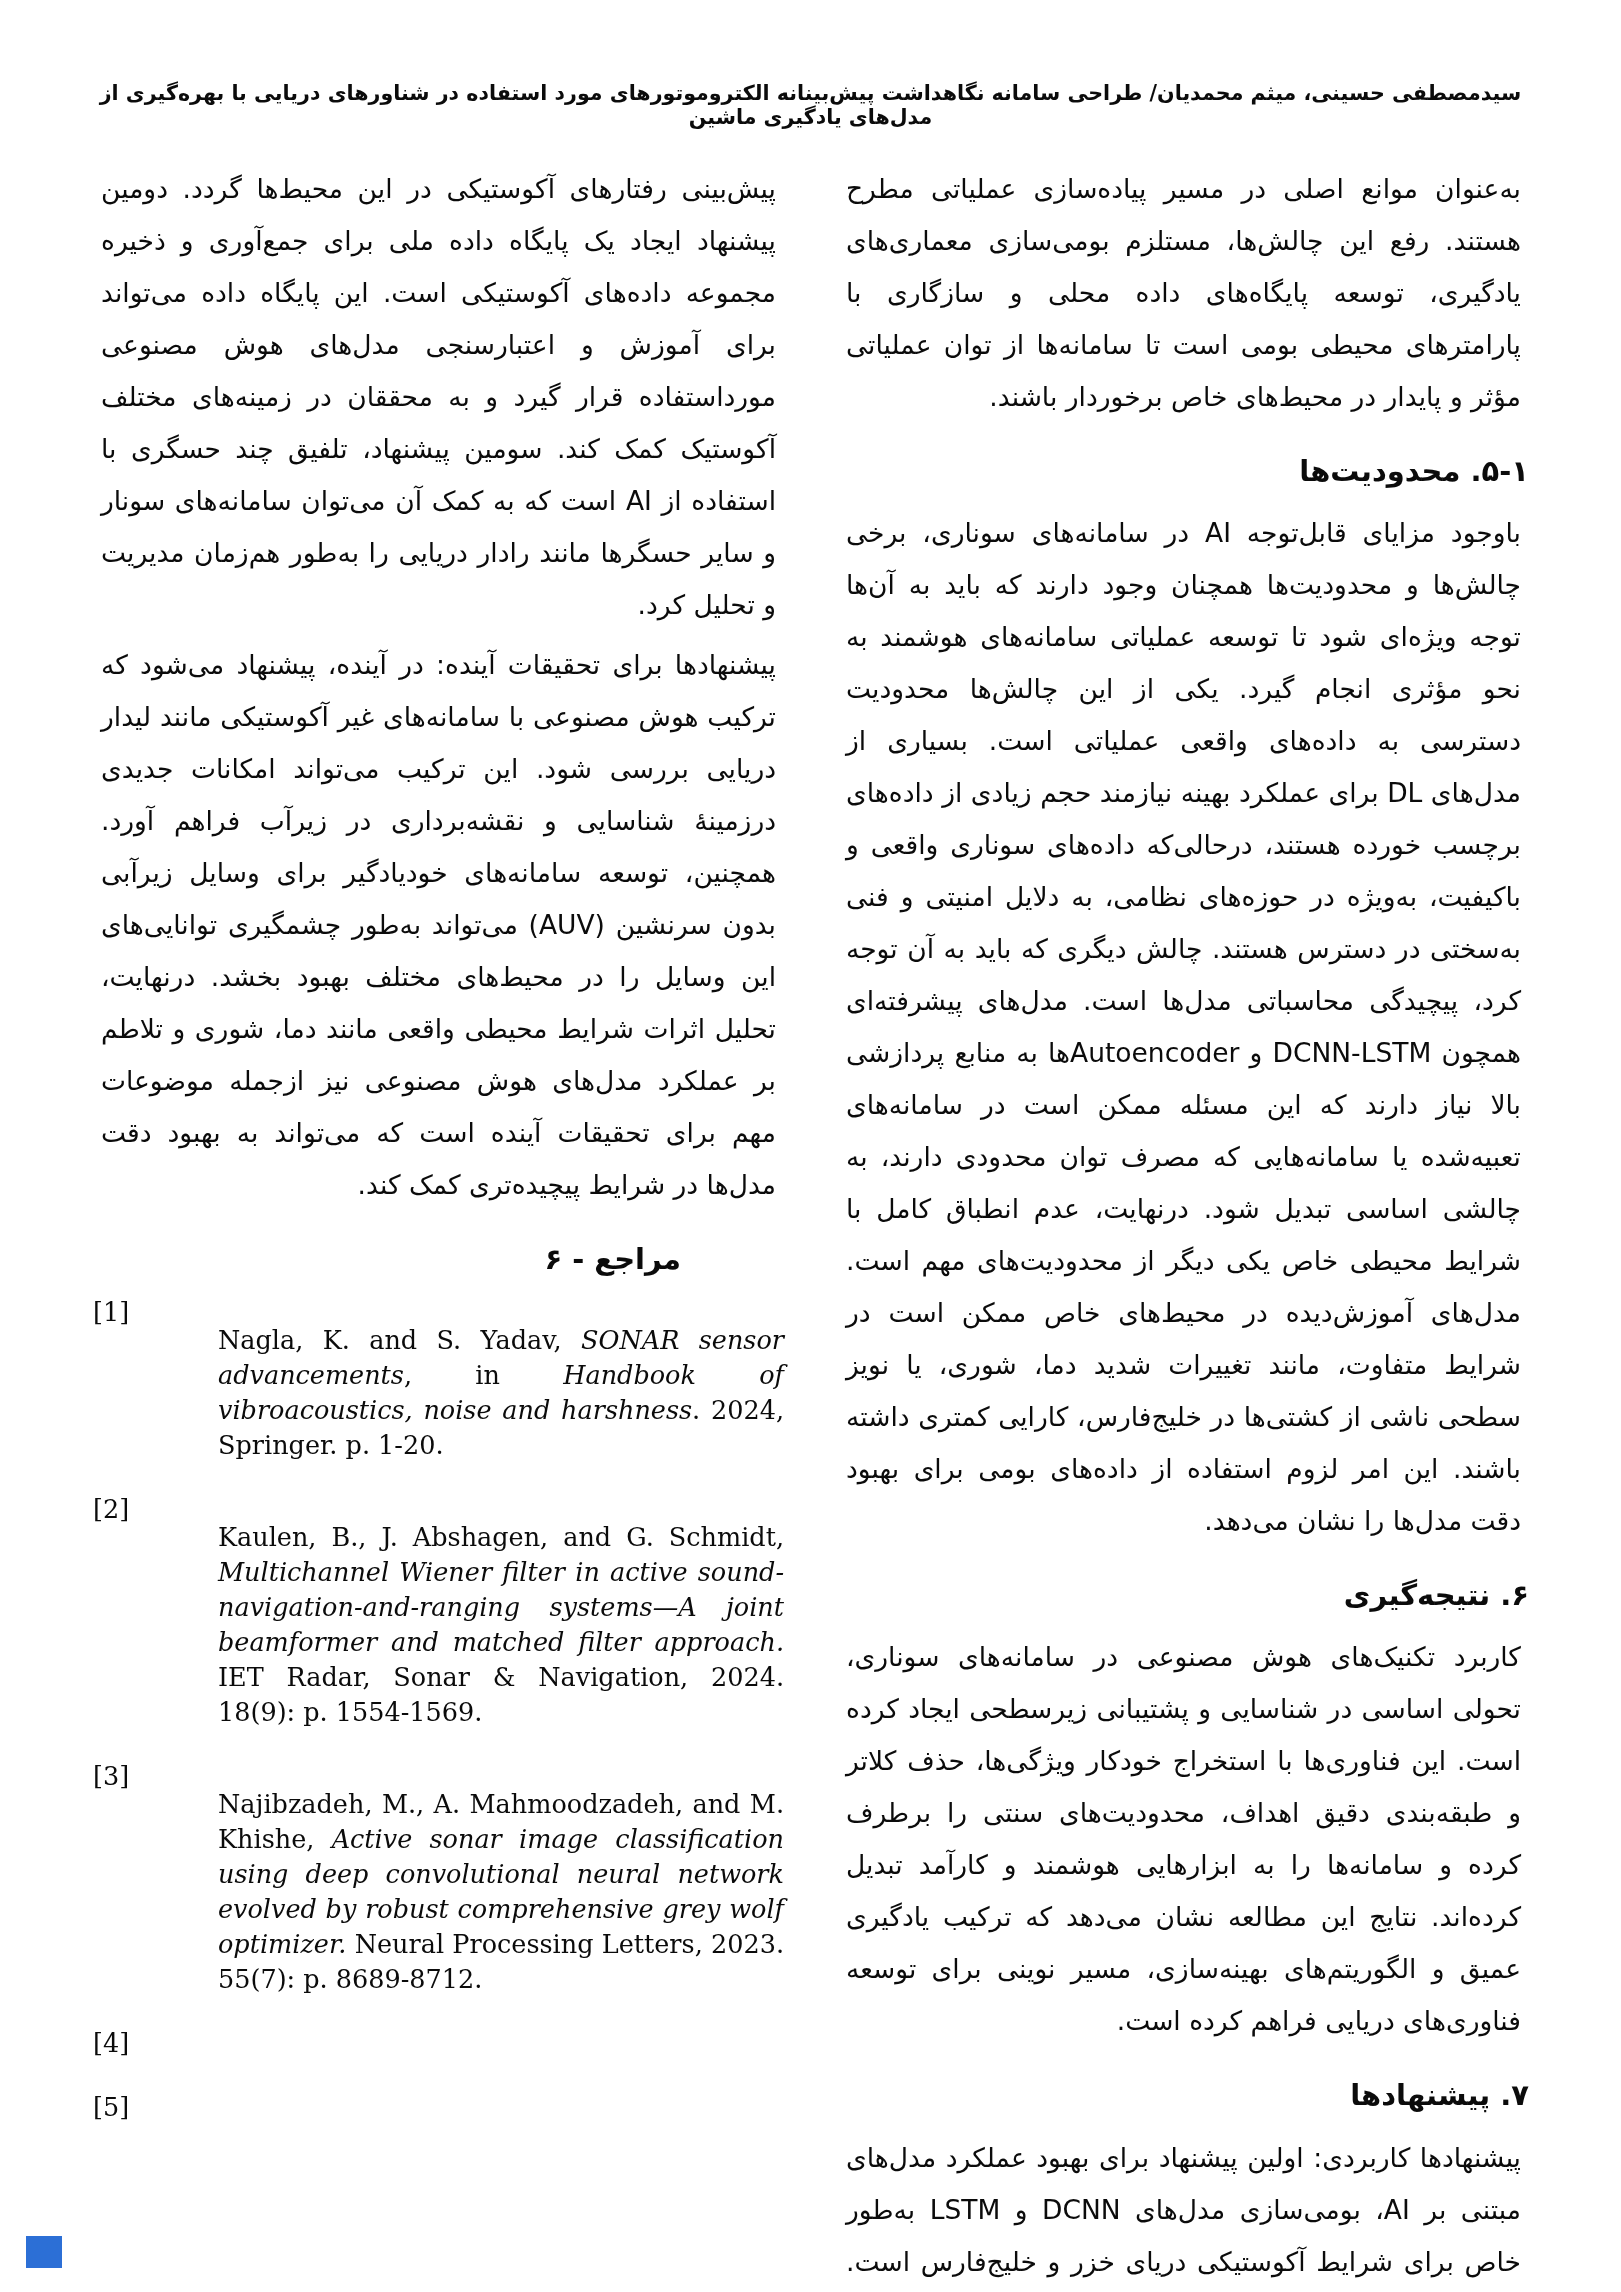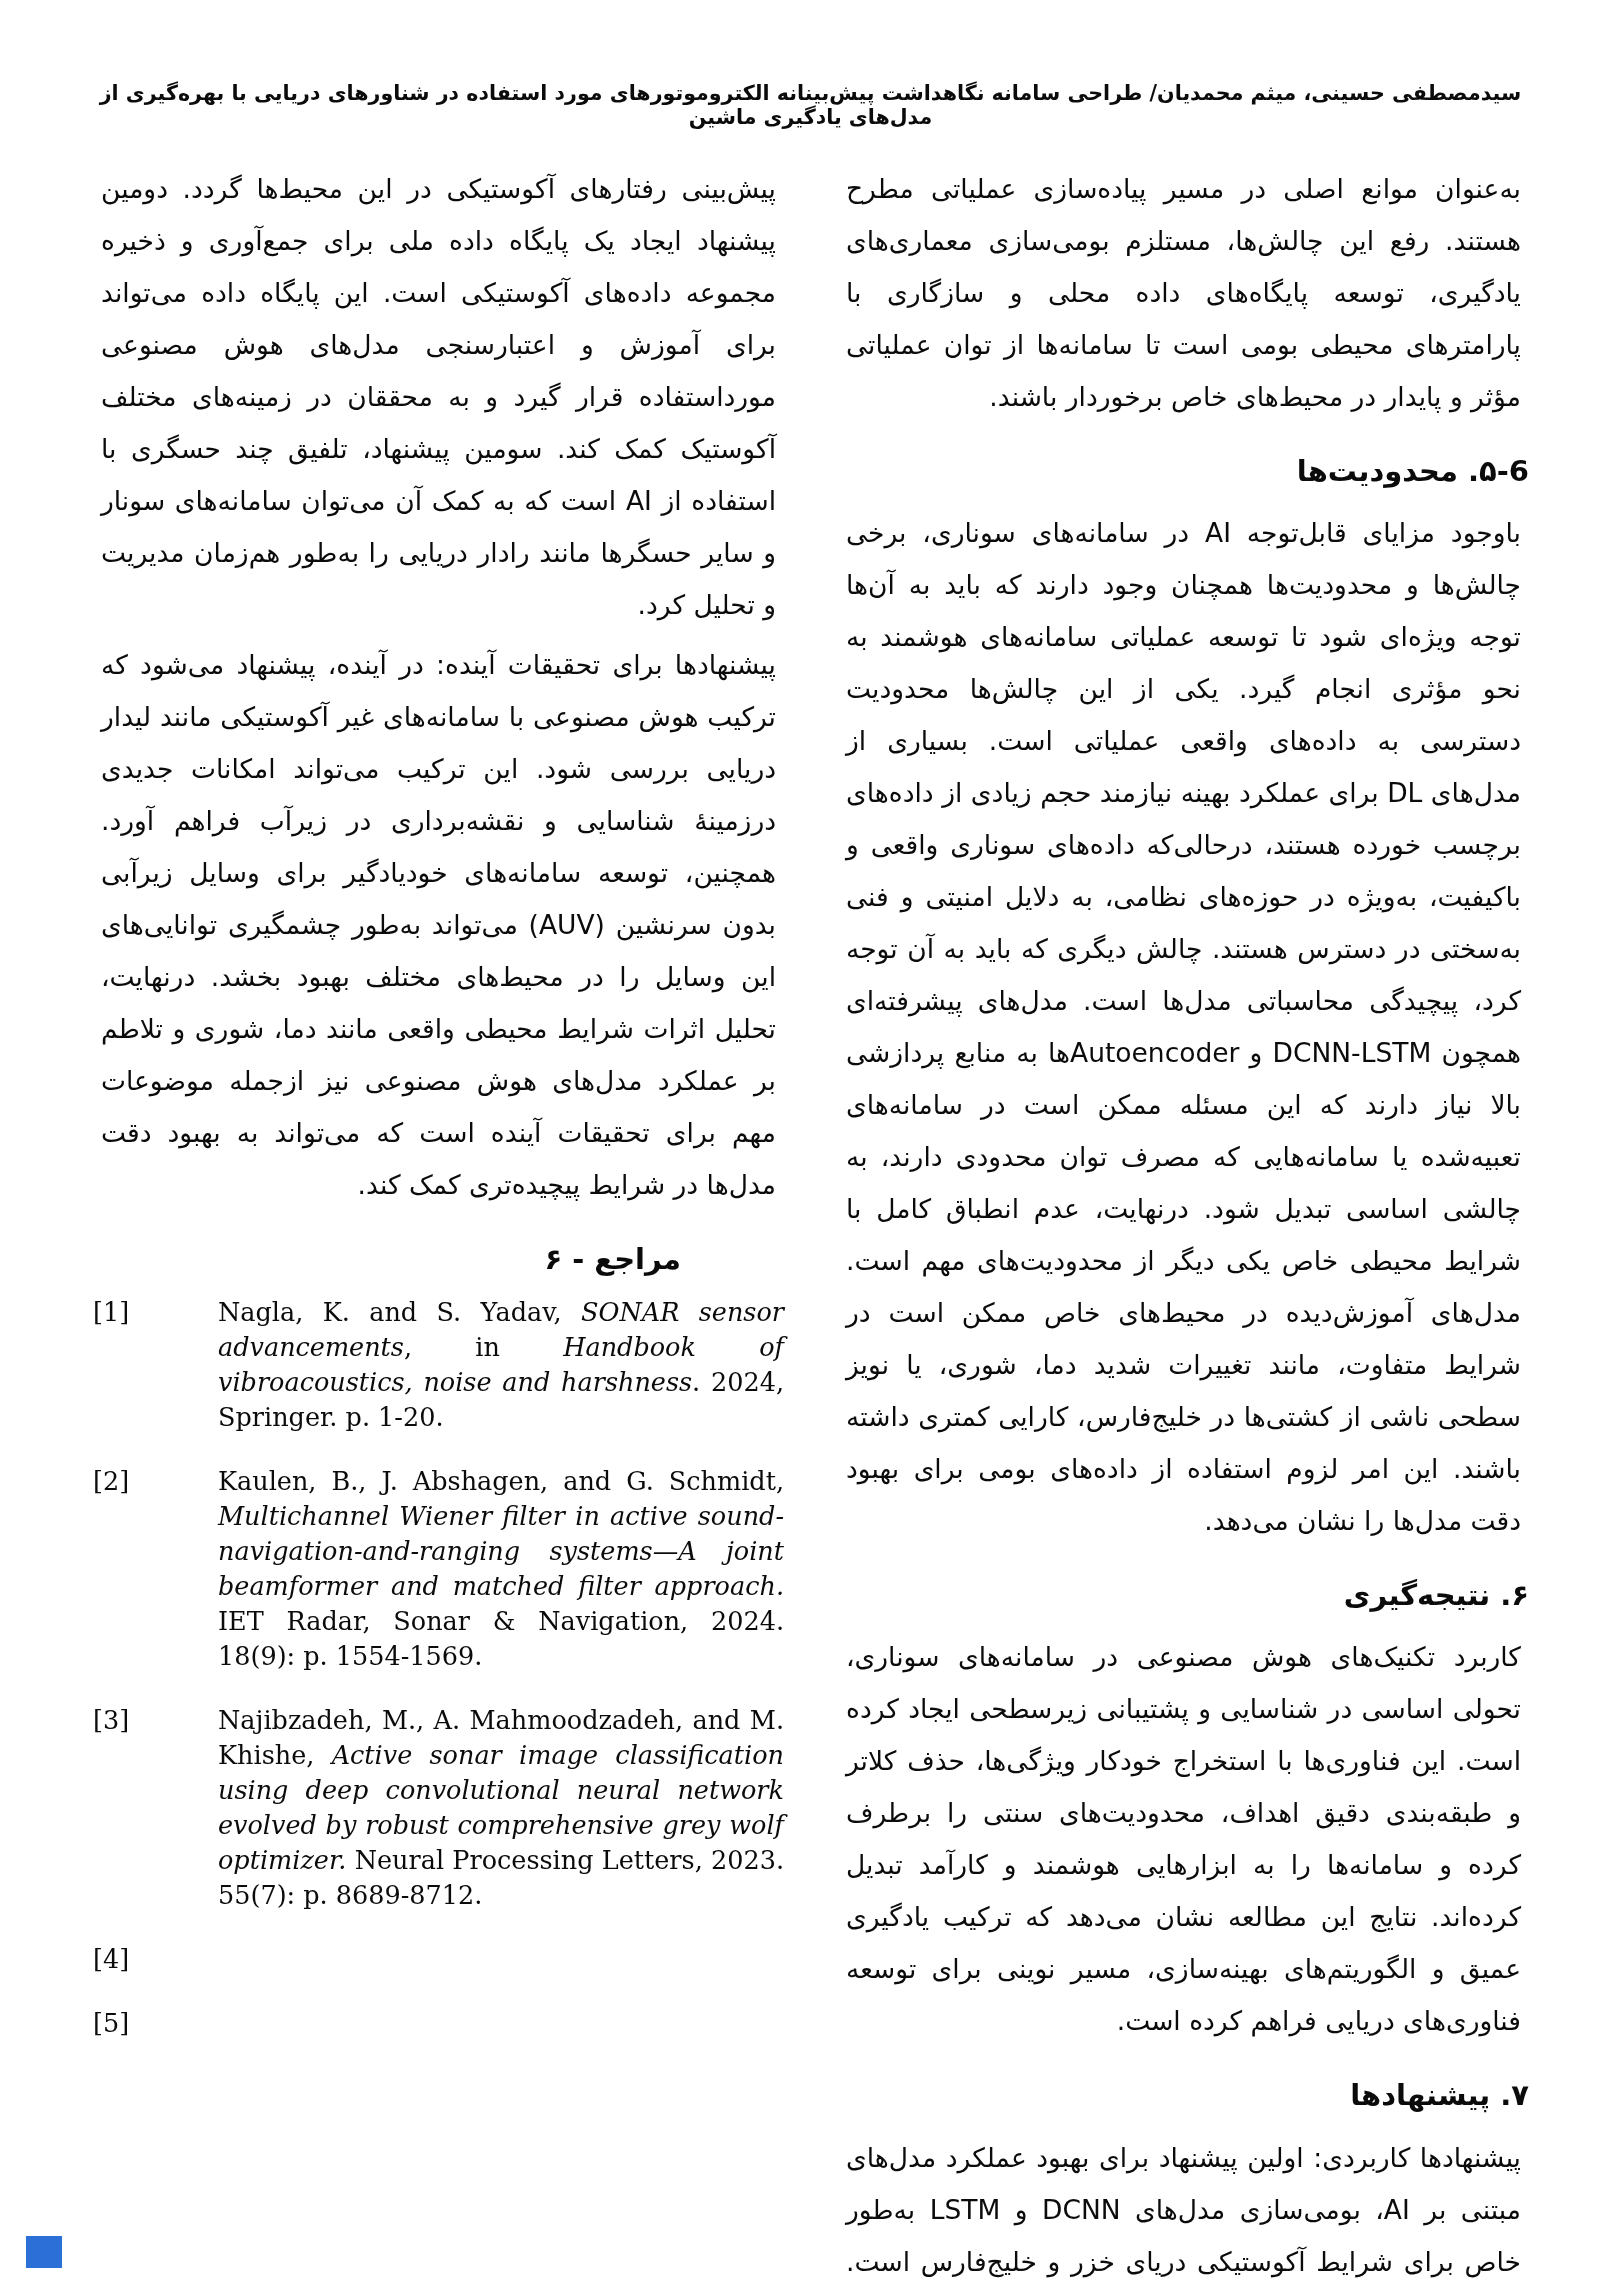--- a/index.html
+++ b/index.html
@@ -14,34 +14,34 @@
        line-height:52px;margin:8px;}
   .fa-h{direction:rtl;text-align:right;font-size:29px;font-weight:bold;
        margin:25.5px 0 13.7px 0;line-height:45px;}
   .refs-h{direction:ltr;text-align:right;padding-right:103px;}
   .bd{font-weight:normal;}
   .it{font-style:italic;}
   .ref-row{display:flex;direction:ltr;margin-bottom:29px;}
   .ref-num{flex:0 0 125px;font-size:25.5px;line-height:35px;
        font-family:"DejaVu Serif",serif;}
   .ref-text{flex:1;text-align:justify;text-justify:inter-word;font-size:25.5px;
-       line-height:35px;font-family:"DejaVu Serif",serif;}
+       line-height:35px;font-family:"DejaVu Serif",serif;margin-top:28px;}
   .corner-marker{position:absolute;left:25.5px;top:2236px;width:36px;height:32px;}
 </style>
 </head>
 <body>
 
 <div>
 
   <div class="running-header">سیدمصطفی حسینی، میثم محمدیان/ طراحی سامانه نگاهداشت پیش‌بینانه الکتروموتورهای مورد استفاده در شناورهای دریایی با بهره‌گیری از مدل‌های یادگیری ماشین</div>
 
   <div class="col col-right">
     <p class="fa">به‌عنوان موانع اصلی در مسیر پیاده‌سازی عملیاتی مطرح هستند. رفع این چالش‌ها، مستلزم بومی‌سازی معماری‌های یادگیری، توسعه پایگاه‌های داده محلی و سازگاری با پارامترهای محیطی بومی است تا سامانه‌ها از توان عملیاتی مؤثر و پایدار در محیط‌های خاص برخوردار باشند.</p>
 
-    <div class="fa-h">۵-6. محدودیت‌ها</div>
+    <div class="fa-h">۵-۱. محدودیت‌ها</div>
 
     <p class="fa">باوجود مزایای قابل‌توجه AI در سامانه‌های سوناری، برخی چالش‌ها و محدودیت‌ها همچنان وجود دارند که باید به آن‌ها توجه ویژه‌ای شود تا توسعه عملیاتی سامانه‌های هوشمند به نحو مؤثری انجام گیرد. یکی از این چالش‌ها محدودیت دسترسی به داده‌های واقعی عملیاتی است. بسیاری از مدل‌های DL برای عملکرد بهینه نیازمند حجم زیادی از داده‌های برچسب خورده هستند، درحالی‌که داده‌های سوناری واقعی و باکیفیت، به‌ویژه در حوزه‌های نظامی، به دلایل امنیتی و فنی به‌سختی در دسترس هستند. چالش دیگری که باید به آن توجه کرد، پیچیدگی محاسباتی مدل‌ها است. مدل‌های پیشرفته‌ای همچون DCNN-LSTM و Autoencoderها به منابع پردازشی بالا نیاز دارند که این مسئله ممکن است در سامانه‌های تعبیه‌شده یا سامانه‌هایی که مصرف توان محدودی دارند، به چالشی اساسی تبدیل شود. درنهایت، عدم انطباق کامل با شرایط محیطی خاص یکی دیگر از محدودیت‌های مهم است. مدل‌های آموزش‌دیده در محیط‌های خاص ممکن است در شرایط متفاوت، مانند تغییرات شدید دما، شوری، یا نویز سطحی ناشی از کشتی‌ها در خلیج‌فارس، کارایی کمتری داشته باشند. این امر لزوم استفاده از داده‌های بومی برای بهبود دقت مدل‌ها را نشان می‌دهد.</p>
 
     <div class="fa-h">۶. نتیجه‌گیری</div>
 
     <p class="fa">کاربرد تکنیک‌های هوش مصنوعی در سامانه‌های سوناری، تحولی اساسی در شناسایی و پشتیبانی زیرسطحی ایجاد کرده است. این فناوری‌ها با استخراج خودکار ویژگی‌ها، حذف کلاتر و طبقه‌بندی دقیق اهداف، محدودیت‌های سنتی را برطرف کرده و سامانه‌ها را به ابزارهایی هوشمند و کارآمد تبدیل کرده‌اند. نتایج این مطالعه نشان می‌دهد که ترکیب یادگیری عمیق و الگوریتم‌های بهینه‌سازی، مسیر نوینی برای توسعه فناوری‌های دریایی فراهم کرده است.</p>
 
     <div class="fa-h">۷. پیشنهادها</div>
 
     <p class="fa"><span class="bd">پیشنهادها کاربردی:</span><span> اولین پیشنهاد برای بهبود عملکرد مدل‌های مبتنی بر AI، بومی‌سازی مدل‌های DCNN و LSTM به‌طور خاص برای شرایط آکوستیکی دریای خزر و خلیج‌فارس است. این کار می‌تواند موجب دقت بیشتر مدل‌ها در شبیه‌سازی و</span></p>

